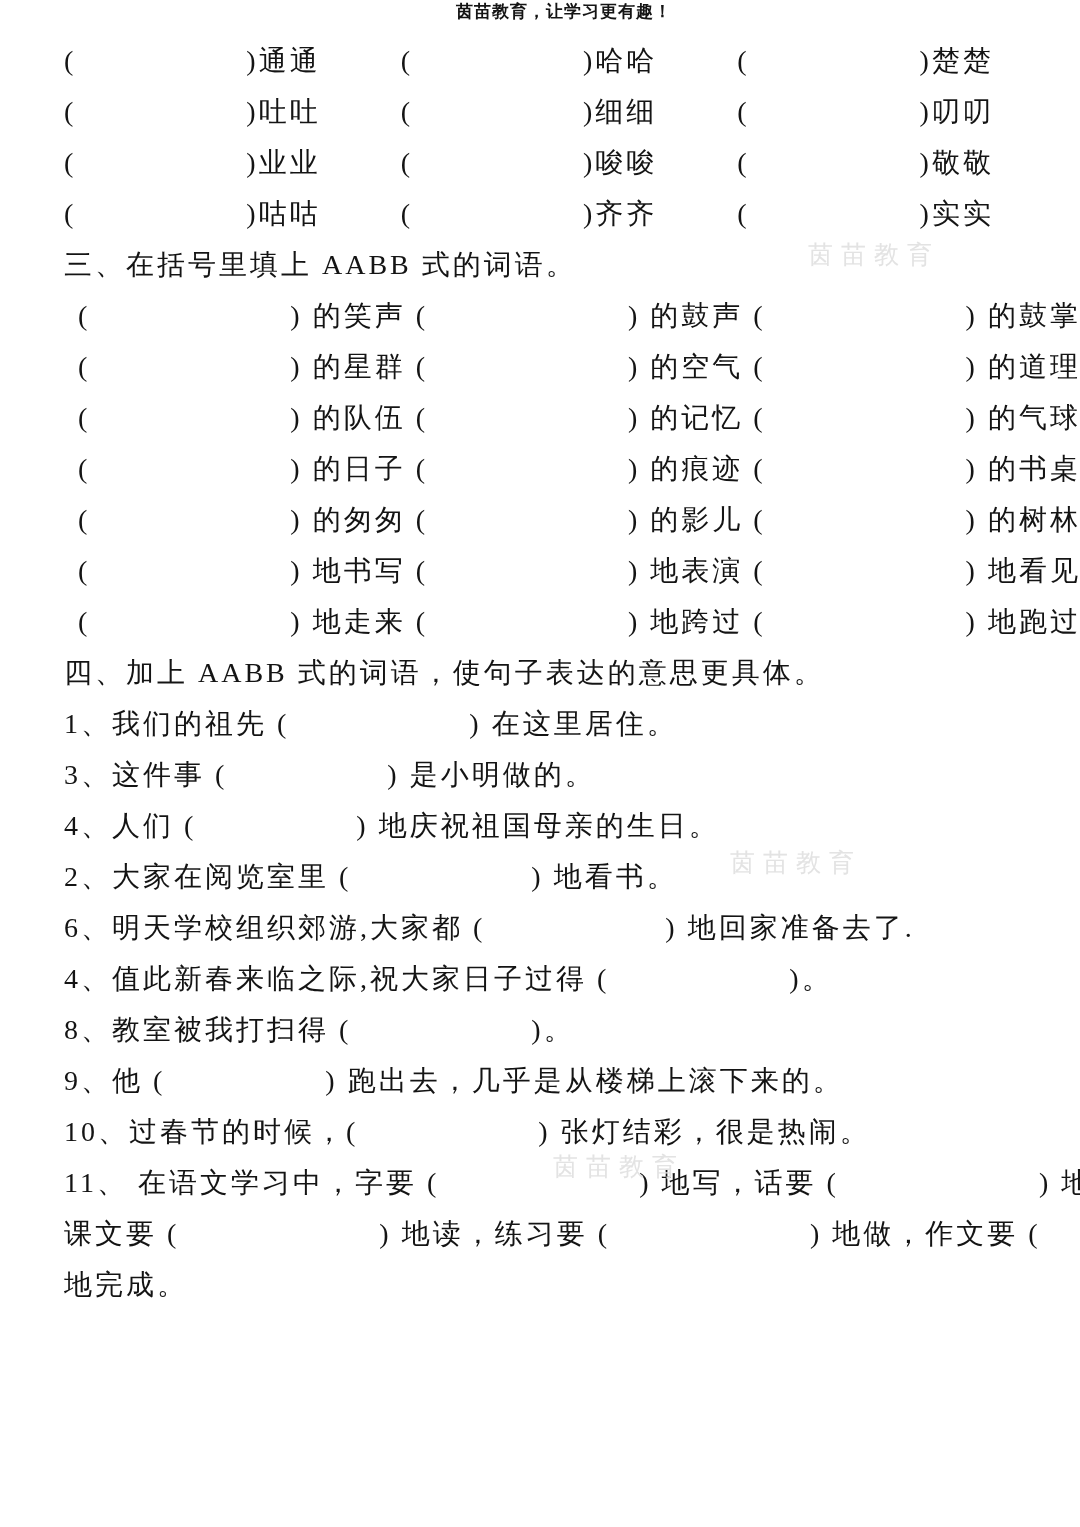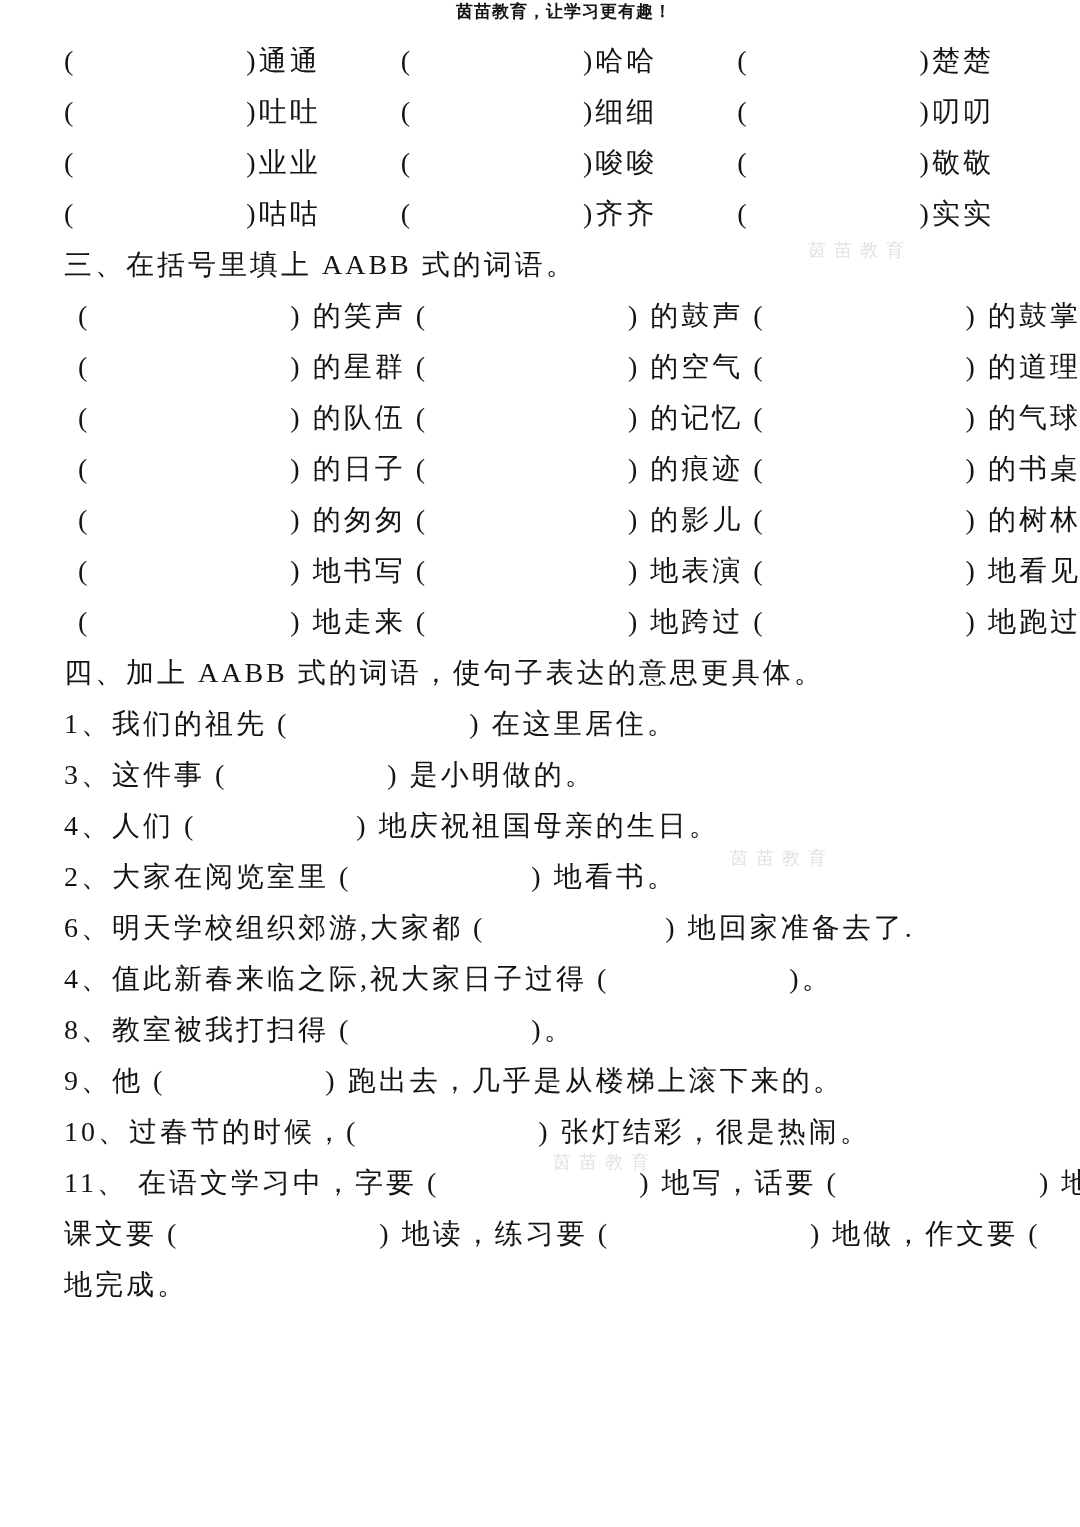--- a/index.html
+++ b/index.html
@@ -30,21 +30,21 @@
   }
   .line {
     height: 51px;
     line-height: 51px;
     white-space: pre;
     letter-spacing: 3px;
   }
   .rows-indent .line { padding-left: 14px; }
   .wm {
     position: absolute;
-    font-size: 18px;
+    font-size: 25px;
     color: #e3e3e3;
     letter-spacing: 8px;
     white-space: pre;
     pointer-events: none;
   }
 </style>
 </head>
 <body>
 
 <div class="page">

